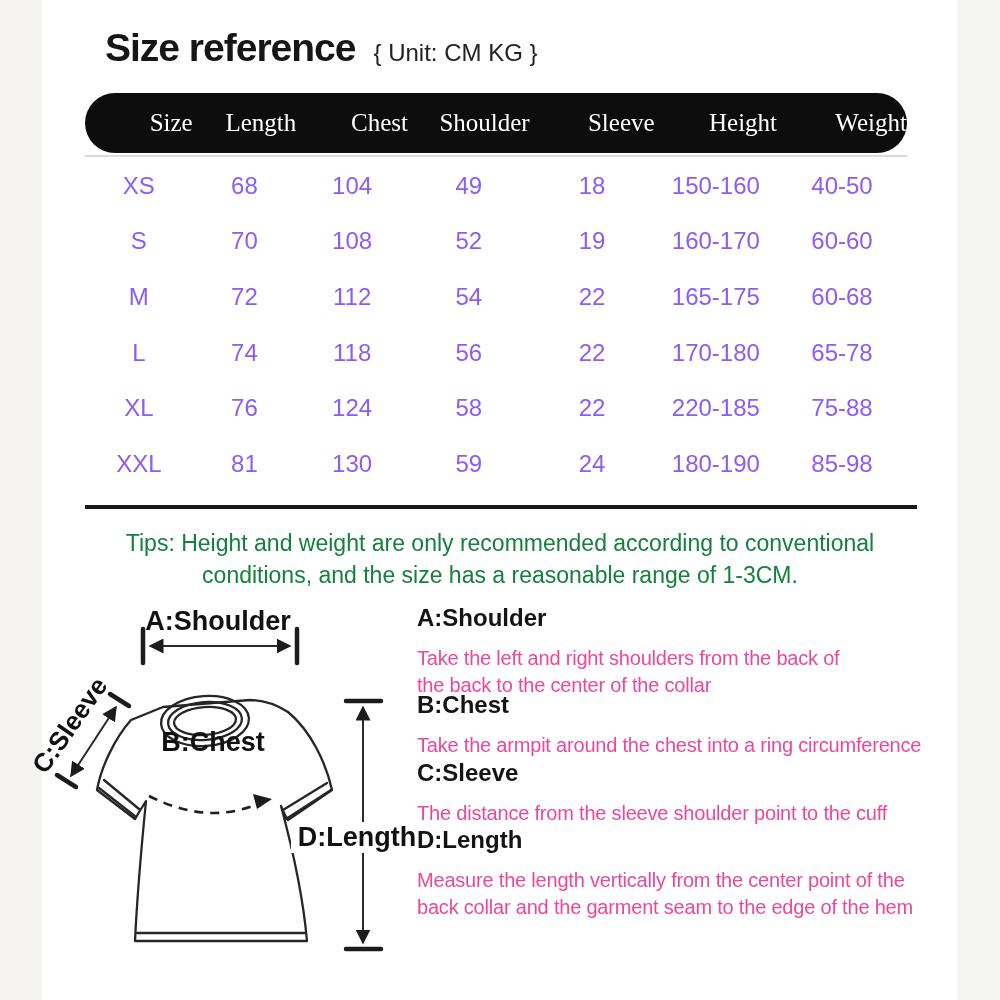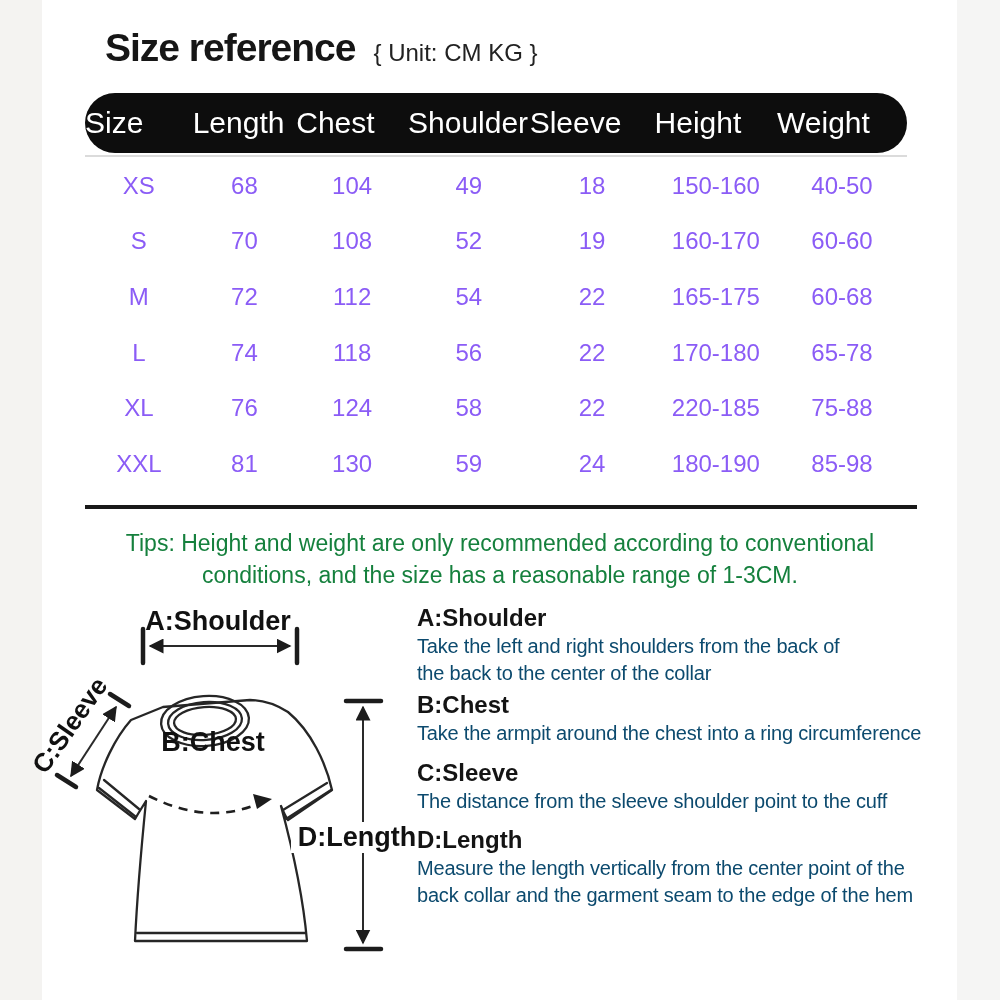--- a/index.html
+++ b/index.html
@@ -9,42 +9,42 @@
   .side-strip.left{left:0;width:42px;background:#f4f3f1;}
   .side-strip.right{left:957px;width:43px;background:#f5f5f4;}
 
   .title-row{position:absolute;left:105px;top:26px;display:flex;align-items:baseline;}
   .title-main{font-size:39px;font-weight:700;letter-spacing:-1px;color:#161616;}
   .title-unit{font-size:24px;font-weight:400;margin-left:18px;color:#222;}
 
   .thead{position:absolute;left:85px;top:93px;width:822px;height:60px;background:#0d0d0d;
          border-radius:30px;display:grid;grid-template-columns:13.1% 12.6% 13.6% 14.8% 15.2% 14.9% 15.8%;
          align-items:center;}
-  .thead .th{color:#ffffff;font-size:30px;text-align:left;}
+  .thead .th{color:#ffffff;font-size:25px;text-align:right;font-family:Liberation Serif, serif;}
   .thead-shadow{position:absolute;left:85px;top:155px;width:822px;height:2px;background:#bdbdbd;opacity:.55;}
 
   .tbody{position:absolute;left:85px;top:158px;width:822px;}
   .tr{display:grid;grid-template-columns:13.1% 12.6% 13.6% 14.8% 15.2% 14.9% 15.8%;height:55.6px;align-items:center;}
   .tr .td{font-size:24px;text-align:center;color:#8b5cf6;}
 
   .rule{position:absolute;left:85px;top:505px;width:832px;height:4px;background:#191919;}
 
   .tips{position:absolute;left:60px;top:527px;width:880px;text-align:center;font-size:23px;
         line-height:32px;color:#15803d;white-space:pre-line;}
 
   .diag-label{position:absolute;font-weight:700;color:#111;text-align:center;}
   .lbl-shoulder{left:128px;top:606px;width:180px;font-size:27px;}
   .lbl-chest{left:133px;top:727px;width:160px;font-size:27px;}
   .lbl-sleeve{left:-5px;top:710px;width:150px;font-size:26px;transform:rotate(-55deg);}
   .lbl-length{left:291px;top:822px;width:132px;font-size:27px;background:#ffffff;}
 
   .defs{position:absolute;left:417px;width:552px;}
   .def-a{top:604px;} .def-b{top:691px;} .def-c{top:759px;} .def-d{top:826px;}
   .def-heading{font-size:24px;font-weight:700;line-height:27px;color:#141414;}
-  .def-text{font-size:20px;line-height:27px;color:#0c4a6e;letter-spacing:-0.2px;margin-top:2px;white-space:pre-line;}
+  .def-text{font-size:20px;line-height:27px;color:#ec4899;letter-spacing:-0.2px;margin-top:14px;white-space:pre-line;}
 
   svg .ink{stroke:#262626;fill:none;stroke-width:2.3;stroke-linecap:round;stroke-linejoin:round;}
   svg .shirt-fill{fill:#ffffff;}
   svg .dim{stroke:#2a2a2a;stroke-width:2;fill:none;}
   svg .tick{stroke:#1c1c1c;stroke-width:4.5;stroke-linecap:round;}
   svg .dash{stroke:#1f1f1f;stroke-width:2.6;fill:none;stroke-dasharray:9 7;}
 </style>
 </head>
 <body>
 

